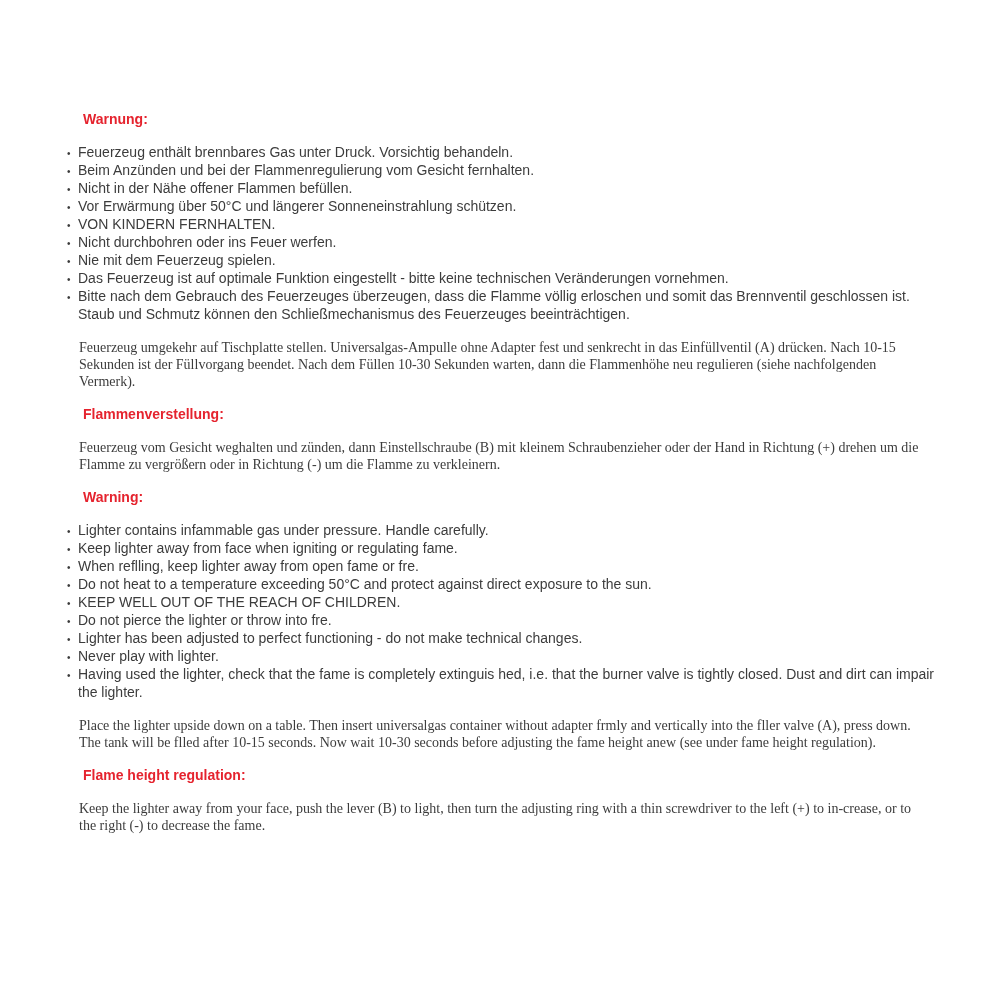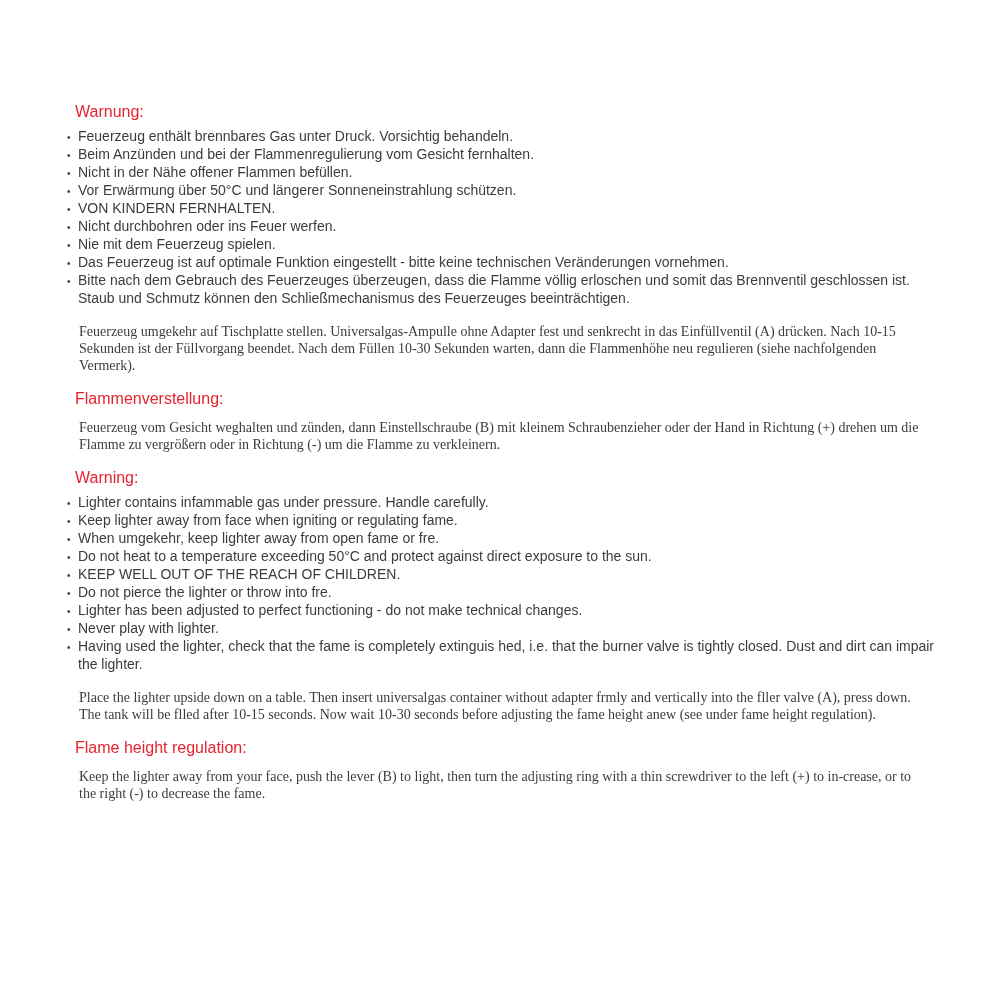--- a/index.html
+++ b/index.html
@@ -16,23 +16,23 @@
     color:var(--body-text);
     overflow:hidden;
   }
   .doc{
     padding:95px 0 0 67px;
     width:940px;
   }
   .doc-content{width:873px;}
   section{margin:0 0 16px 0;}
   h2.sec-heading{
-    margin:8px;padding:0;
-    font-size:16px;line-height:17px;
-    font-weight:normal;
+    margin:16px;padding:0;
+    font-size:14px;line-height:17px;
+    font-weight:bold;
     color:var(--heading-red);
   }
   p.sec-text{
     margin:12px;padding:0;
     font-size:14px;line-height:17px;font-family:Liberation Serif, serif;
   }
   .bullet-item{
     margin:0;
     font-size:14px;line-height:17px;
     padding-left:11px;
@@ -71,21 +71,21 @@
 
     <section>
       <h2 class="sec-heading">Flammenverstellung:</h2>
       <p class="sec-text">Feuerzeug vom Gesicht weghalten und zünden, dann Einstellschraube (B) mit kleinem Schraubenzieher oder der Hand in Richtung (+) drehen um die Flamme zu vergrößern oder in Richtung (-) um die Flamme zu verkleinern.</p>
     </section>
 
     <section>
       <h2 class="sec-heading">Warning:</h2>
       <div class="bullet-item"><span class="bullet">•</span><span>Lighter contains infammable gas under pressure. Handle carefully.</span></div>
       <div class="bullet-item"><span class="bullet">•</span><span>Keep lighter away from face when igniting or regulating fame.</span></div>
-      <div class="bullet-item"><span class="bullet">•</span><span>When umgekehr, keep lighter away from open fame or fre.</span></div>
+      <div class="bullet-item"><span class="bullet">•</span><span>When reflling, keep lighter away from open fame or fre.</span></div>
       <div class="bullet-item"><span class="bullet">•</span><span>Do not heat to a temperature exceeding 50°C and protect against direct exposure to the sun.</span></div>
       <div class="bullet-item"><span class="bullet">•</span><span>KEEP WELL OUT OF THE REACH OF CHILDREN.</span></div>
       <div class="bullet-item"><span class="bullet">•</span><span>Do not pierce the lighter or throw into fre.</span></div>
       <div class="bullet-item"><span class="bullet">•</span><span>Lighter has been adjusted to perfect functioning - do not make technical changes.</span></div>
       <div class="bullet-item"><span class="bullet">•</span><span>Never play with lighter.</span></div>
       <div class="bullet-item"><span class="bullet">•</span><span>Having used the lighter, check that the fame is completely extinguis hed, i.e. that the burner valve is tightly closed. Dust and dirt can impair the lighter.</span></div>
     </section>
 
     <section>
       <p class="sec-text">Place the lighter upside down on a table. Then insert universalgas container without adapter frmly and vertically into the fller valve (A), press down. The tank will be flled after 10-15 seconds. Now wait 10-30 seconds before adjusting the fame height anew (see under fame height regulation).</p>

